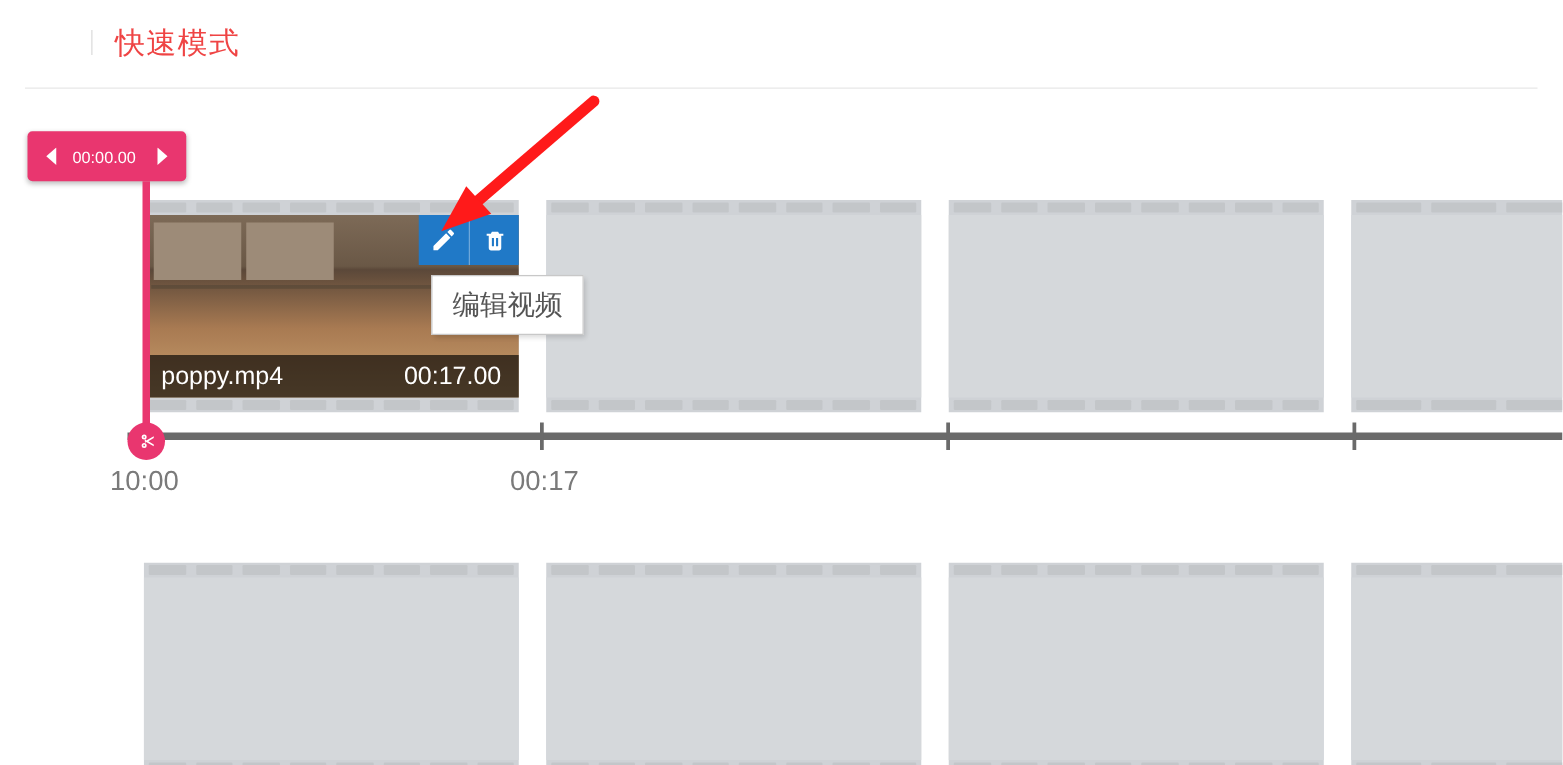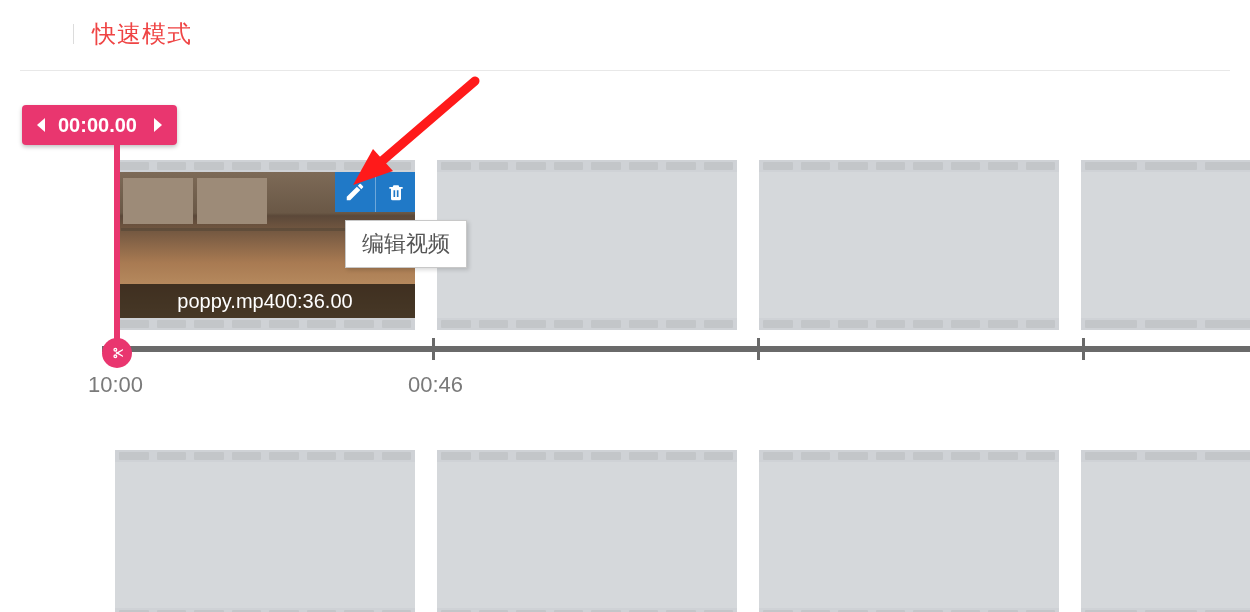--- a/index.html
+++ b/index.html
@@ -12,40 +12,40 @@
   .mode-tab.active { color: #5c5c5c; }
   .mode-tab.inactive { color: #ef4444; }
   .mode-sep { width: 1px; height: 20px; background: #dcdcdc; margin: 0 18px; }
 
   .hdr-rule { position: absolute; left: 20px; right: 20px; top: 70px; height: 1px; background: #e8e8e8; }
 
   
   .playhead-pill { position: absolute; left: 22px; top: 105px; height: 40px; background: #e9366f; border-radius: 4px; display: flex; align-items: center; box-shadow: 0 2px 4px rgba(0,0,0,0.25); padding: 0 4px; }
   .ph-arrow { width: 30px; height: 40px; display: flex; align-items: center; justify-content: center; cursor: pointer; }
   .ph-arrow svg { fill: #fff; }
-  .ph-time { color: #fff; font-weight: 700; font-size: 20px; padding: 0 6px 0 2px; }
+  .ph-time { color: #fff; font-weight: 400; font-size: 13px; padding: 0 6px 0 2px; }
   .playhead-stem { position: absolute; left: 114px; top: 145px; width: 6px; height: 196px; background: #e9366f; z-index: 4; }
   .playhead-cap { position: absolute; left: 102px; top: 338px; width: 30px; height: 30px; background: #e9366f; border-radius: 50%; display:flex; align-items:center; justify-content:center; z-index:5; }
   .playhead-cap svg { fill:#fff; }
 
   
   .clip-row { position: absolute; left: 115px; top: 160px; right: 0; height: 170px; display: flex; gap: 22px; overflow: hidden; }
   .clip { position: relative; width: 300px; height: 170px; flex-shrink: 0; background: #cfd2d6; }
   .clip.placeholder { }
   .clip-strip-top, .clip-strip-bot { position: absolute; left: 0; right: 0; height: 12px; display: flex; }
   .clip-strip-top { top: 0; }
   .clip-strip-bot { bottom: 0; }
   .sprocket { flex: 1; margin: 2px 4px; background: #c3c6c9; border-radius: 1px; }
   .clip-body { position: absolute; left: 0; right: 0; top: 12px; bottom: 12px; background: #d5d8db; }
 
   .clip.real .clip-body { background: none; }
   .clip.real .thumb { position: absolute; left: 0; right: 0; top: 0; bottom: 0; background: linear-gradient(180deg,#7d6a57 0%, #6a5846 28%, #5b4839 30%, #a87a52 62%, #caa06e 100%); }
   .thumb::before { content:""; position:absolute; left:8px; top:6px; width:70px; height:46px; background:#9d8b78; box-shadow: 74px 0 0 #9d8b78; }
   .thumb::after { content:""; position:absolute; left:6px; top:56px; right:6px; height:3px; background:#584838; opacity:.7; }
-  .clip-footer { position: absolute; left: 0; right: 0; bottom: 12px; height: 34px; background: rgba(0,0,0,0.65); display: flex; align-items: center; justify-content: center; padding: 0 14px; color: #fff; font-size: 20px; }
+  .clip-footer { position: absolute; left: 0; right: 0; bottom: 12px; height: 34px; background: rgba(0,0,0,0.65); display: flex; align-items: center; justify-content: space-between; padding: 0 14px; color: #fff; font-size: 20px; }
 
   
   .btn-group { position: absolute; right: 0; top: 12px; height: 40px; display: flex; background: #2079c7; z-index:3; }
   .btn-icon { width: 40px; height: 40px; display: flex; align-items: center; justify-content: center; cursor: pointer; }
   .btn-icon + .btn-icon { border-left: 1px solid rgba(255,255,255,.35); }
   .btn-icon svg { fill: #fff; }
 
   
   .tooltip { position: absolute; left: 345px; top: 220px; background: #fff; border: 1px solid #c8c8c8; padding: 8px 16px; font-size: 22px; color: #555; box-shadow: 2px 2px 4px rgba(0,0,0,.15); z-index:6; }
 
@@ -137,21 +137,21 @@
             </svg>
         </span>
         <span class="btn-icon">
           <svg width="20" height="22" viewBox="0 0 24 24">
               <path d="M6 7h12v13a2 2 0 0 1-2 2H8a2 2 0 0 1-2-2V7zm3 3v8h2v-8H9zm4 0v8h2v-8h-2zM9 4h6l1 2h4v2H4V6h4l1-2z"></path>
             </svg>
         </span>
       </div>
       <div class="clip-footer">
         <span>poppy.mp4</span>
-        <span>00:36.00</span>
+        <span>00:17.00</span>
       </div>
     </div>
 
     <div class="clip placeholder">
       <div class="clip-strip-top">
           <span class="sprocket"></span>
           <span class="sprocket"></span>
           <span class="sprocket"></span>
           <span class="sprocket"></span>
           <span class="sprocket"></span>
@@ -215,21 +215,21 @@
 
   <div class="tooltip">编辑视频</div>
 
   <div class="ruler-line">
     <span class="ruler-tick t0"></span>
     <span class="ruler-tick t1"></span>
     <span class="ruler-tick t2"></span>
     <span class="ruler-tick t3"></span>
   </div>
   <span class="ruler-label rl0">10:00</span>
-  <span class="ruler-label rl1">00:46</span>
+  <span class="ruler-label rl1">00:17</span>
 
   <div class="clip-row2">
     <div class="clip placeholder">
       <div class="clip-strip-top">
           <span class="sprocket"></span>
           <span class="sprocket"></span>
           <span class="sprocket"></span>
           <span class="sprocket"></span>
           <span class="sprocket"></span>
           <span class="sprocket"></span>

